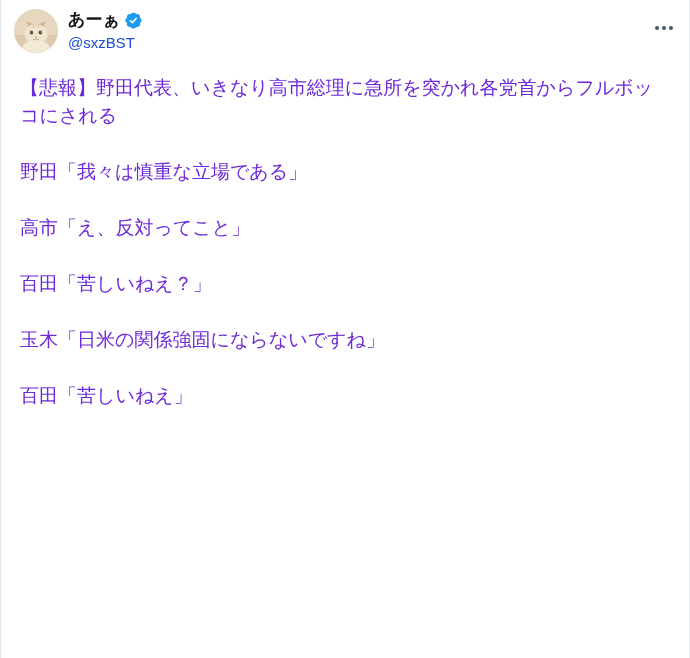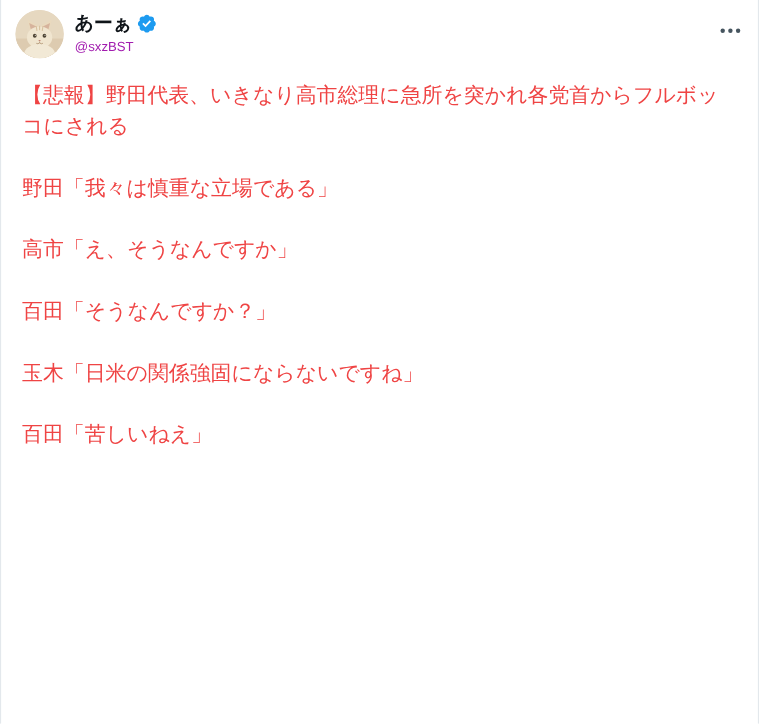--- a/index.html
+++ b/index.html
@@ -23,54 +23,54 @@
   .avatar {
     width: 44px; height: 44px;
     border-radius: 50%;
     overflow: hidden;
     flex: none;
     cursor: pointer;
     background: #e7d9c2;
   }
   .avatar svg { display: block; }
   .user { margin-left: 10px; padding-top: 2px; min-width: 0; }
-  .name-row { display: flex; align-items: center; }
+  .name-row { display: flex; align-items: flex-start; font-family: Liberation Mono, monospace; }
   .name {
     font-size: 17px;
     font-weight: 700;
     color: #0f1419;
     line-height: 20px;
     cursor: pointer;
   }
   .badge { margin-left: 4px; display: inline-flex; }
   .badge svg { width: 19px; height: 19px; }
   .handle {
-    font-size: 12px;
-    color: #a21caf;
+    font-size: 15px;
+    color: #1d4ed8;
     line-height: 19px;
     margin-top: 2px;
     cursor: pointer;
   }
   .more-btn {
     position: absolute;
     top: 13px; right: 10px;
     width: 30px; height: 30px;
     border: none; background: transparent;
     border-radius: 50%;
     cursor: pointer;
     display: flex; align-items: center; justify-content: center;
     padding: 0;
   }
   .more-btn svg { display: block; }
   .body { padding: 21px 20px 0 19px; }
   .body p {
     margin: 0 0 28px 0;
     font-size: 19px;
     line-height: 28px;
-    color: #ef4444;
+    color: #6d28d9;
     white-space: pre-line;
   }
 </style>
 </head>
 <body>
 
 <div class="card">
 
   <div class="header">
 
@@ -120,19 +120,19 @@
         <circle cx="18" cy="11" r="2"></circle>
       </svg>
     </button>
 
   </div>
 
   <div class="body">
     <p>【悲報】野田代表、いきなり高市総理に急所を突かれ各党首からフルボッ
 コにされる</p>
     <p>野田「我々は慎重な立場である」</p>
-    <p>高市「え、そうなんですか」</p>
-    <p>百田「そうなんですか？」</p>
+    <p>高市「え、反対ってこと」</p>
+    <p>百田「苦しいねえ？」</p>
     <p>玉木「日米の関係強固にならないですね」</p>
     <p>百田「苦しいねえ」</p>
   </div>
 
 </div>
 
 </body></html>

